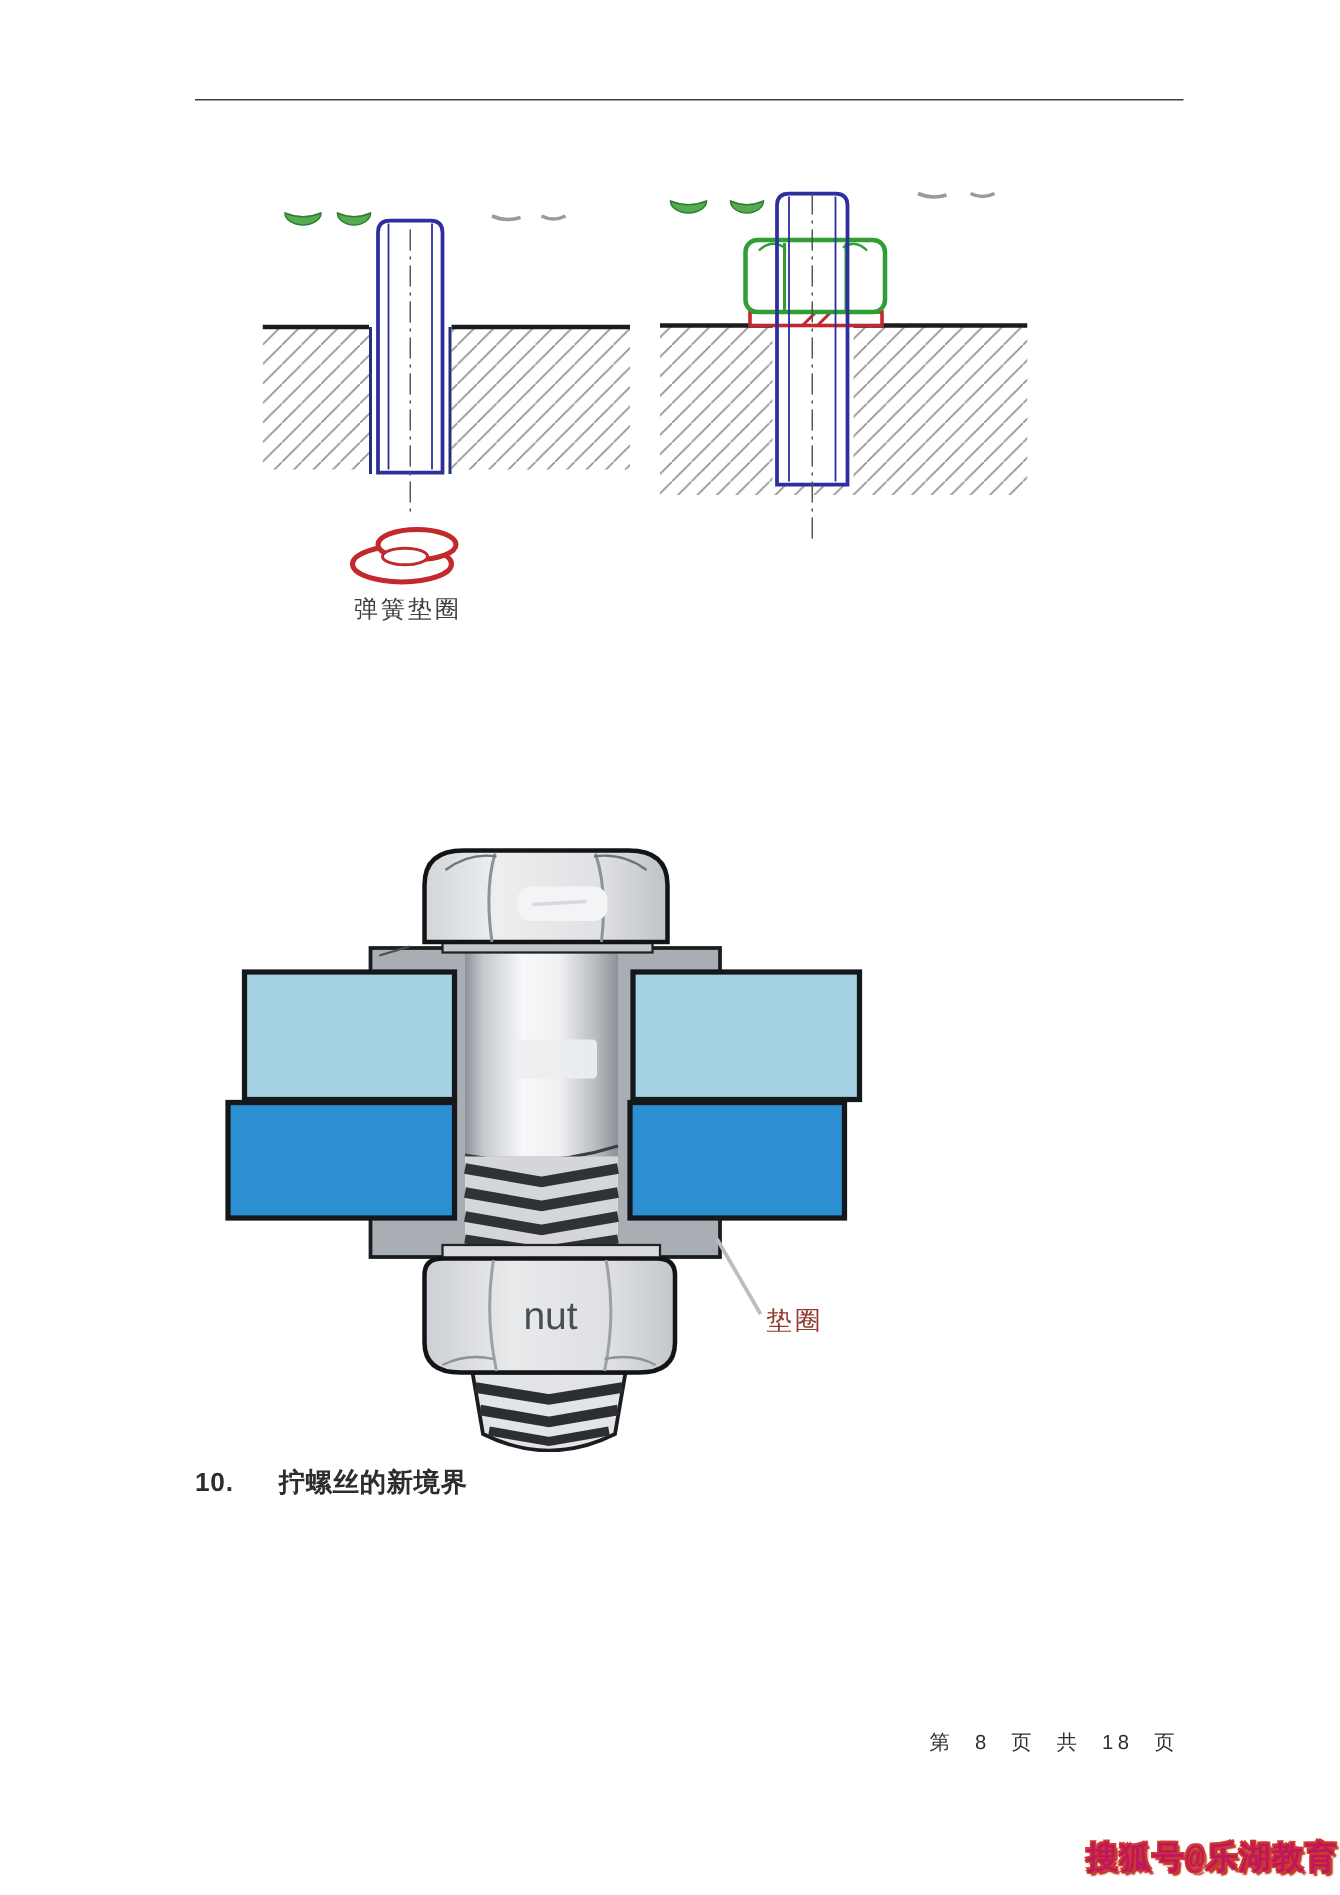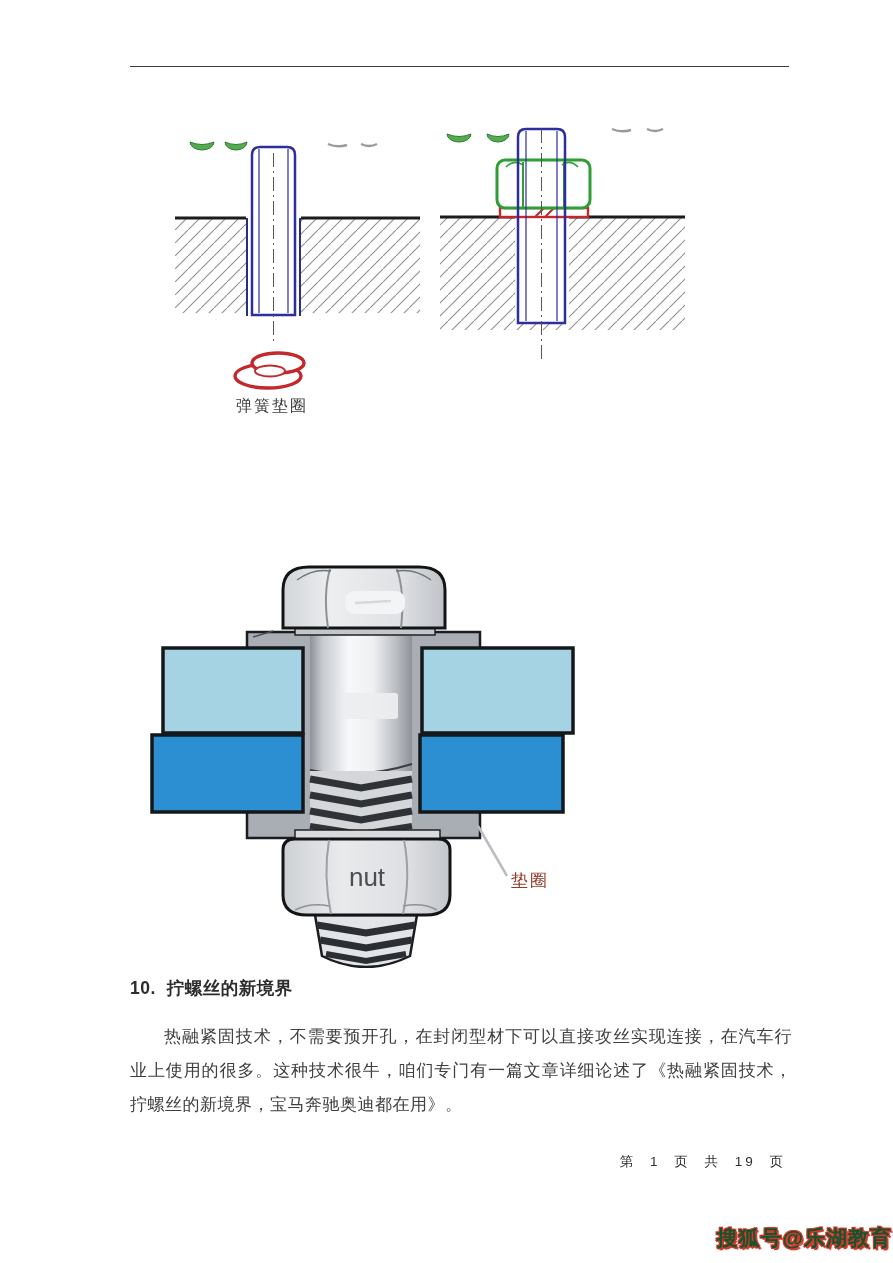--- a/index.html
+++ b/index.html
@@ -13,36 +13,37 @@
   .para{
     position:absolute;font-size:17px;letter-spacing:.5px;
     text-align:justify;word-break:break-all;color:#404040;
   }
   #para1{left:130px;top:441px;width:662px;line-height:43px;text-indent:2em;}
   #para2{left:130px;top:1003px;width:662px;line-height:34px;text-indent:2em;}
   .heading{
     position:absolute;left:130px;top:976px;font-size:17.5px;font-weight:bold;
     color:#2d2d2d;letter-spacing:.5px;
   }
-  .heading .num{display:inline-block;margin-right:11px;}
+  .heading .num{display:inline-block;margin-right:30px;}
   .figure{position:absolute;}
   #fig1{left:175px;top:113px;}
   #fig2{left:145px;top:558px;}
   .footer{
     position:absolute;left:130px;top:1153px;width:656px;text-align:right;
     font-size:13.5px;color:#2f2f2f;letter-spacing:3px;word-spacing:7px;
   }
   .watermark{
     position:absolute;right:1px;top:1224px;
     font-size:21px;font-weight:bold;letter-spacing:1px;
-    color:#14532d;
+    color:#be185d;
     text-shadow:
       -1px -1px 0 #cf3a2c, 1px -1px 0 #cf3a2c,
       -1px  1px 0 #cf3a2c, 1px  1px 0 #cf3a2c,
        2px  2px 1px #b8301f, 0 0 1px #cf3a2c;
+    font-family: Liberation Mono, monospace;
   }
   svg text{font-family:"Liberation Sans","DejaVu Sans",sans-serif;}
 </style>
 </head>
 <body>
 
 <div class="page">
 
   <div class="top-rule"></div>
 
@@ -173,19 +174,18 @@
     </g>
 
     <path d="M333,268 L362,318" stroke="#babdc2" stroke-width="2.5" fill="none"></path>
     <text x="366" y="328" font-size="17" fill="#94392c" letter-spacing="2">垫圈</text>
   </svg>
 
   <div class="heading">
     <span class="num">10.</span><span>拧螺丝的新境界</span>
   </div>
 
-  <p id="para2" class="para">热融紧固技术，不需要预开孔，在封闭型材下可以直接攻丝实现连接，在汽车行业上使用的很多。这种技术很牛，咱们专门有一篇文章详细论述了《热融紧固技术，拧螺丝的新境界，宝马奔驰奥迪都在用》。</p>
 
-  <div class="footer">第 1 页  共 19 页</div>
+  <div class="footer">第 8 页  共 18 页</div>
 
   <div class="watermark">搜狐号@乐湖教育</div>
 
 </div>
 
 </body></html>

